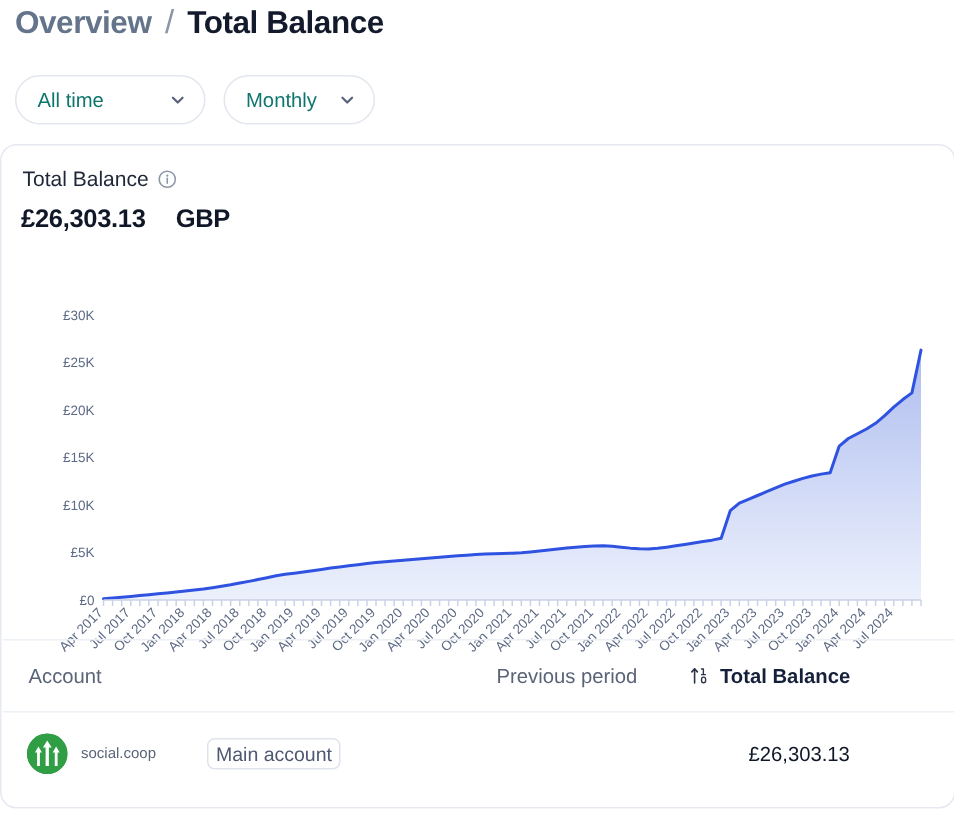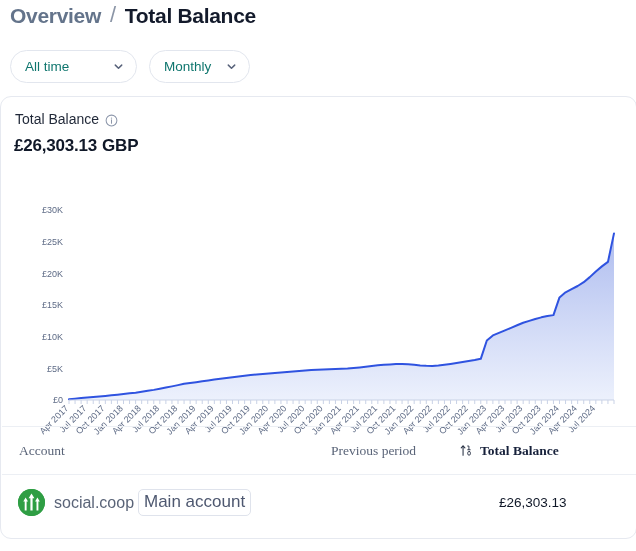--- a/index.html
+++ b/index.html
@@ -44,55 +44,55 @@
   .card-title-row {
     position: absolute; left: 14px; top: 14px;
     display: flex; align-items: center; gap: 6px;
   }
   .card-title { font-size: 14px; color: #1f2737; }
   .info-icon { width: 13px; height: 13px; display: block; color: #7d879b; }
   .amount {
     position: absolute; left: 13px; top: 39px;
     font-size: 17px; font-weight: bold; color: #101828; letter-spacing: -0.2px;
   }
-  .amount .cur { margin-left: 5px; }
+  .amount .cur { margin-left: 20px; }
 
   
   .chart-wrap { position: absolute; left: 0; top: 86px; width: 636px; height: 275px; }
   .chart-svg { display: block; }
   .ylabel { font-size: 9px; fill: #5d6a85; font-family: "Liberation Sans", sans-serif; }
   .xlabel { font-size: 9px; fill: #5d6a85; font-family: "Liberation Sans", sans-serif; }
 
   
   .tbl-head {
     position: absolute; left: 1px; top: 329px; width: 635px; height: 48px;
     border-top: 1px solid #eceff4;
-    display: flex; align-items: center; font-size: 13.5px; color: #5a6478; font-family: Liberation Serif, serif;
+    display: flex; align-items: center; font-size: 13.5px; color: #5a6478;
   }
   .th-account { position: absolute; left: 17px; }
   .th-prev { position: absolute; left: 329px; }
   .th-total {
     position: absolute; left: 458px; display: flex; align-items: center; gap: 7px;
     color: #16203a; font-weight: bold; cursor: pointer;
   }
   .sort-icon { width: 13px; height: 13px; display: block; color: #2b3447; }
 
   .tbl-row {
     position: absolute; left: 1px; top: 377px; width: 635px; height: 56px;
     border-top: 1px solid #eceff4; display: flex; align-items: center;
   }
   .avatar {
     position: absolute; left: 16px; width: 27px; height: 27px; border-radius: 50%;
     background: #2f9e44; display: block;
   }
-  .acct-name { position: absolute; left: 52px; font-size: 16px; color: #5a6478; }
+  .acct-name { position: absolute; left: 52px; font-size: 10px; color: #5a6478; }
   .badge {
     position: absolute; left: 136px;
     border: 1px solid #dfe3ec; border-radius: 5px; padding: 2px 5px;
-    font-size: 17px; color: #4e5870; background: #fff; line-height: 1.2;
+    font-size: 13px; color: #4e5870; background: #fff; line-height: 1.2;
   }
   .row-total {
     position: absolute; left: 497px; font-size: 13.5px; color: #101828;
   }
 </style>
 </head>
 <body>
 
 <div id="root">
 

